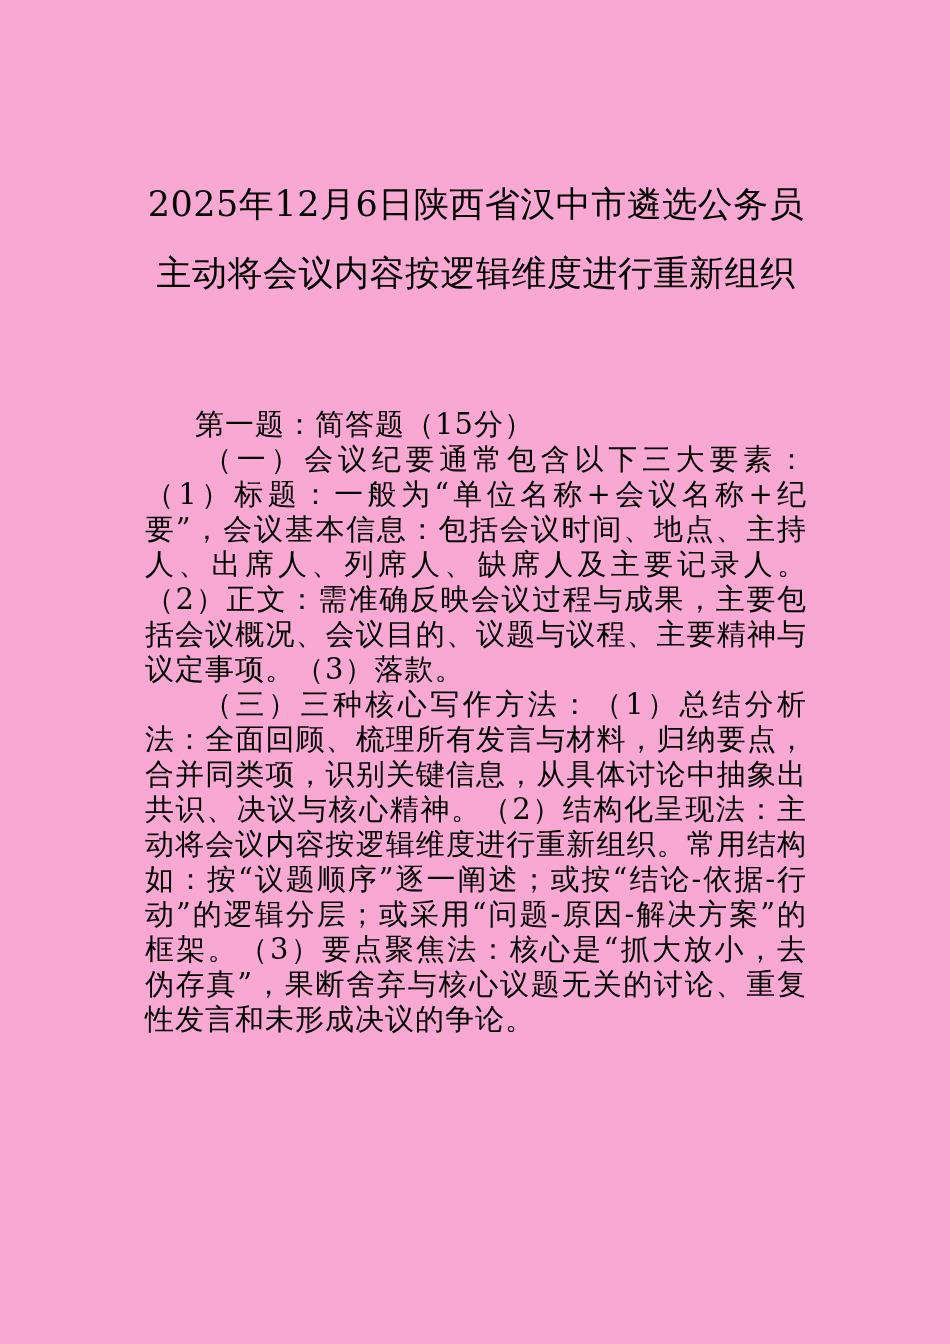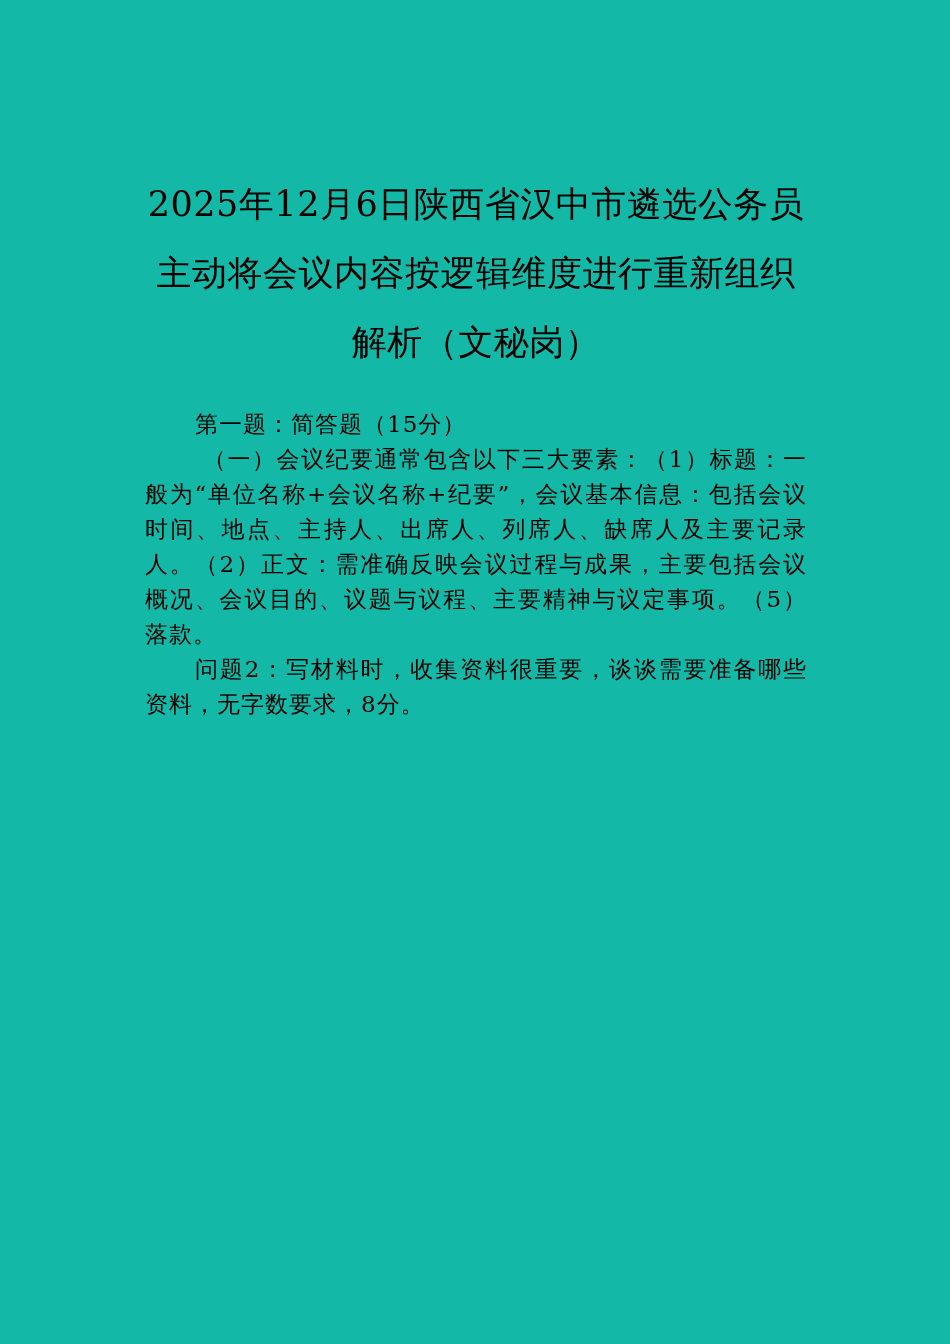--- a/index.html
+++ b/index.html
@@ -14,21 +14,21 @@
       overflow: hidden;
       font-family: "DejaVu Serif", "Liberation Serif", serif;
       color: #000000;
     }
     .page {
       position: absolute;
       left: 0;
       top: 0;
       width: 950px;
       height: 1344px;
-      background: #14b8a6;
+      background: #f9a8d4;
     }
     .title {
       position: absolute;
       left: 145px;
       top: 170px;
       width: 662px;
       text-align: center;
       font-size: 35px;
       line-height: 69px;
       letter-spacing: 0.5px;
@@ -37,21 +37,21 @@
     }
     .title span {
       display: block;
       white-space: nowrap;
     }
     .body {
       position: absolute;
       left: 145px;
       top: 407px;
       width: 662px;
-      font-size: 23px;
+      font-size: 29px;
       line-height: 35px;
       margin: 0;
     }
     .body p {
       margin: 0;
       text-align: justify;
       text-align-last: left;
       word-break: break-all;
       letter-spacing: 1.0px;
     }
@@ -63,22 +63,21 @@
     }
   </style>
 </head>
 <body>
 
 <div class="page">
 
   <h1 class="title">
     <span>2025年12月6日陕西省汉中市遴选公务员</span>
     <span>主动将会议内容按逻辑维度进行重新组织</span>
-    <span>解析（文秘岗）</span>
   </h1>
 
   <div class="body">
     <p class="indent2">第一题：简答题（15分）</p>
-    <p class="indent2b">（一）会议纪要通常包含以下三大要素：（1）标题：一般为“单位名称+会议名称+纪要”，会议基本信息：包括会议时间、地点、主持人、出席人、列席人、缺席人及主要记录人。（2）正文：需准确反映会议过程与成果，主要包括会议概况、会议目的、议题与议程、主要精神与议定事项。（5）落款。</p>
-    <p class="indent2">问题2：写材料时，收集资料很重要，谈谈需要准备哪些资料，无字数要求，8分。</p>
+    <p class="indent2b">（一）会议纪要通常包含以下三大要素：（1）标题：一般为“单位名称+会议名称+纪要”，会议基本信息：包括会议时间、地点、主持人、出席人、列席人、缺席人及主要记录人。（2）正文：需准确反映会议过程与成果，主要包括会议概况、会议目的、议题与议程、主要精神与议定事项。（3）落款。</p>
+    <p class="indent2b">（三）三种核心写作方法：（1）总结分析法：全面回顾、梳理所有发言与材料，归纳要点，合并同类项，识别关键信息，从具体讨论中抽象出共识、决议与核心精神。（2）结构化呈现法：主动将会议内容按逻辑维度进行重新组织。常用结构如：按“议题顺序”逐一阐述；或按“结论-依据-行动”的逻辑分层；或采用“问题-原因-解决方案”的框架。（3）要点聚焦法：核心是“抓大放小，去伪存真”，果断舍弃与核心议题无关的讨论、重复性发言和未形成决议的争论。</p>
   </div>
 
 </div>
 
 </body></html>

